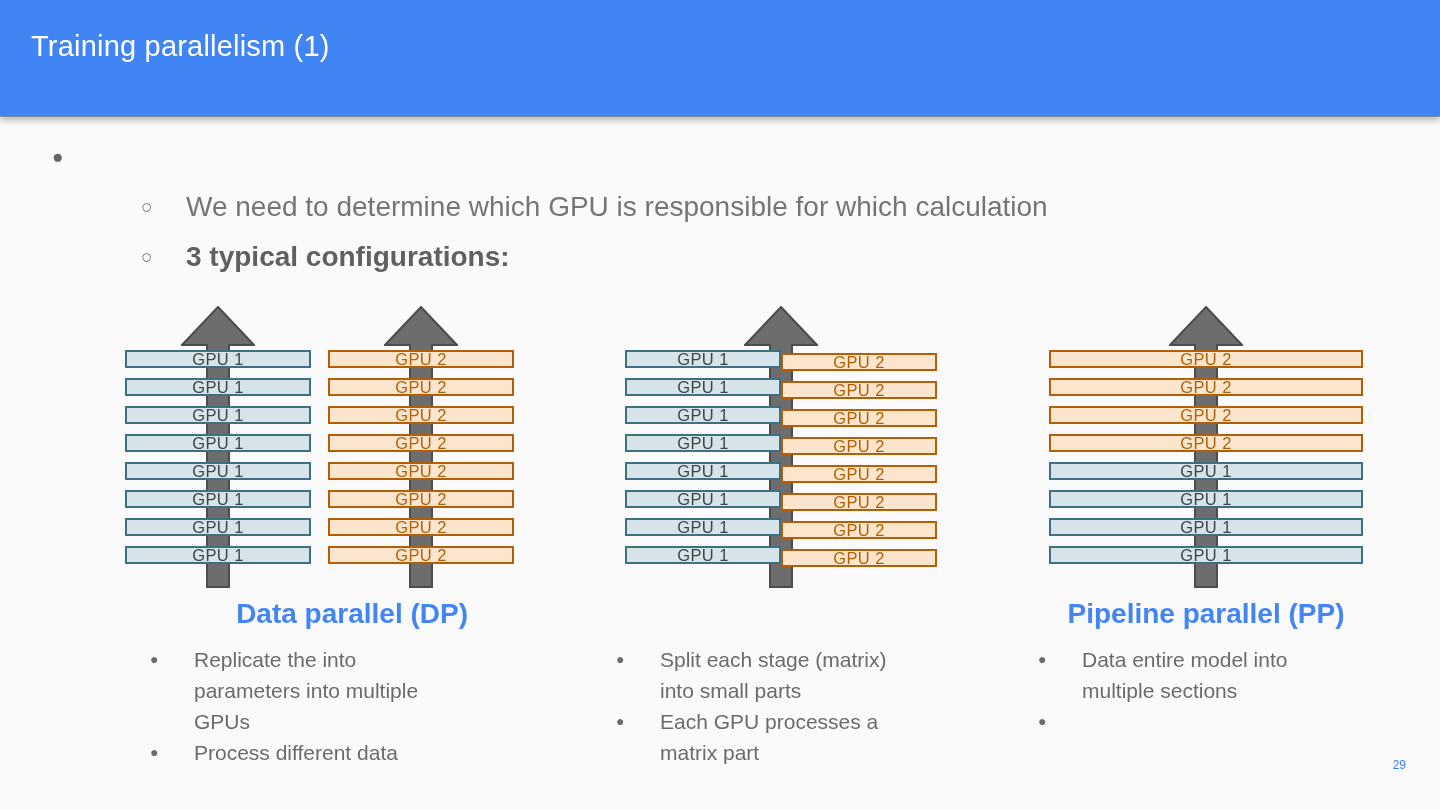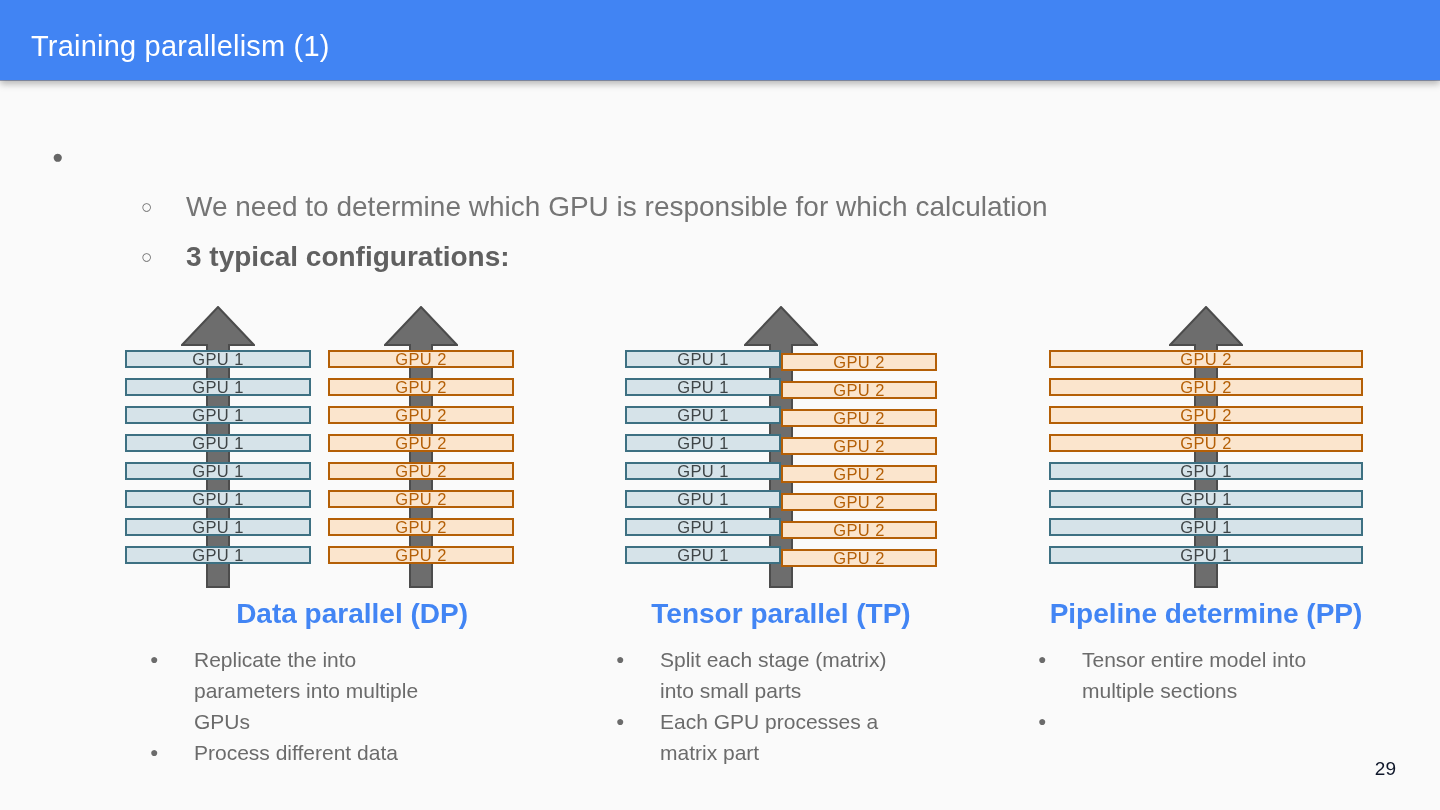--- a/index.html
+++ b/index.html
@@ -5,21 +5,21 @@
   html,body{margin:0;padding:0;}
   body{width:1440px;height:810px;background:#e9e9e9;}
   .slide{
     position:relative;width:1440px;height:810px;overflow:hidden;
     background:var(--bg, #fafafa);
     font-family:"Liberation Sans","DejaVu Sans",sans-serif;
   }
 
   
   .header{
-    position:absolute;left:0;top:0;width:100%;height:80px;
+    position:absolute;left:0;top:0;width:100%;height:116px;
     background:var(--header-blue,#4184f3);
     box-shadow:0 1px 0 rgba(40,60,110,.45), 0 4px 7px rgba(0,0,0,.28);
   }
   .header h1{
     margin:0;position:absolute;left:31px;top:30px;
     font-size:29px;font-weight:500;letter-spacing:.2px;color:#ffffff;
   }
 
   
   .bullets{position:absolute;left:0;top:132px;width:1400px;color:var(--text-gray,#666);}
@@ -59,21 +59,21 @@
   .notes{position:absolute;top:644px;margin:0;padding:0;list-style:none;
          font-size:21px;line-height:31px;color:#6b6b6b;}
   .notes-dp{left:150px;width:280px;}
   .notes-tp{left:616px;width:284px;}
   .notes-pp{left:1038px;width:284px;}
   .notes li{display:flex;align-items:flex-start;}
   .notes .nb{flex:0 0 44px;font-size:14px;color:#6b6b6b;}
   .notes-dp .nt{width:236px;}
   .notes-tp .nt,.notes-pp .nt{width:240px;}
 
-  .page-num{position:absolute;right:44px;top:758px;font-size:19px;color:#0f172a;}
+  .page-num{position:absolute;right:34px;top:758px;font-size:12px;color:#3b82f6;}
 </style>
 </head>
 <body>
 
 <div class="slide">
 
   <div class="header">
     <h1>Training parallelism (1)</h1>
   </div>
 
@@ -144,22 +144,21 @@
       <div class="cell orange full" style="top: 80px;">GPU 2</div>
       <div class="cell orange full" style="top: 108px;">GPU 2</div>
       <div class="cell orange full" style="top: 136px;">GPU 2</div>
       <div class="cell teal full" style="top: 164px;">GPU 1</div>
       <div class="cell teal full" style="top: 192px;">GPU 1</div>
       <div class="cell teal full" style="top: 220px;">GPU 1</div>
       <div class="cell teal full" style="top: 248px;">GPU 1</div>
     </div>
 
   <div class="cap cap-dp">Data parallel (DP)</div>
-  <div class="cap cap-tp">Tensor parallel (TP)</div>
-  <div class="cap cap-pp">Pipeline determine (PP)</div>
+  <div class="cap cap-pp">Pipeline parallel (PP)</div>
 
   <ul class="notes notes-dp">
     <li>
       <span class="nb">●</span>
       <span class="nt">Replicate the into parameters into multiple GPUs</span>
     </li>
     <li>
       <span class="nb">●</span>
       <span class="nt">Process different data</span>
     </li>
@@ -170,21 +169,21 @@
       <span class="nt">Split each stage (matrix) into small parts</span>
     </li>
     <li>
       <span class="nb">●</span>
       <span class="nt">Each GPU processes a matrix part</span>
     </li>
   </ul>
   <ul class="notes notes-pp">
     <li>
       <span class="nb">●</span>
-      <span class="nt">Tensor entire model into multiple sections</span>
+      <span class="nt">Data entire model into multiple sections</span>
     </li>
     <li>
       <span class="nb">●</span>
     </li>
   </ul>
 
   <div class="page-num">29</div>
 
 </div>
 

